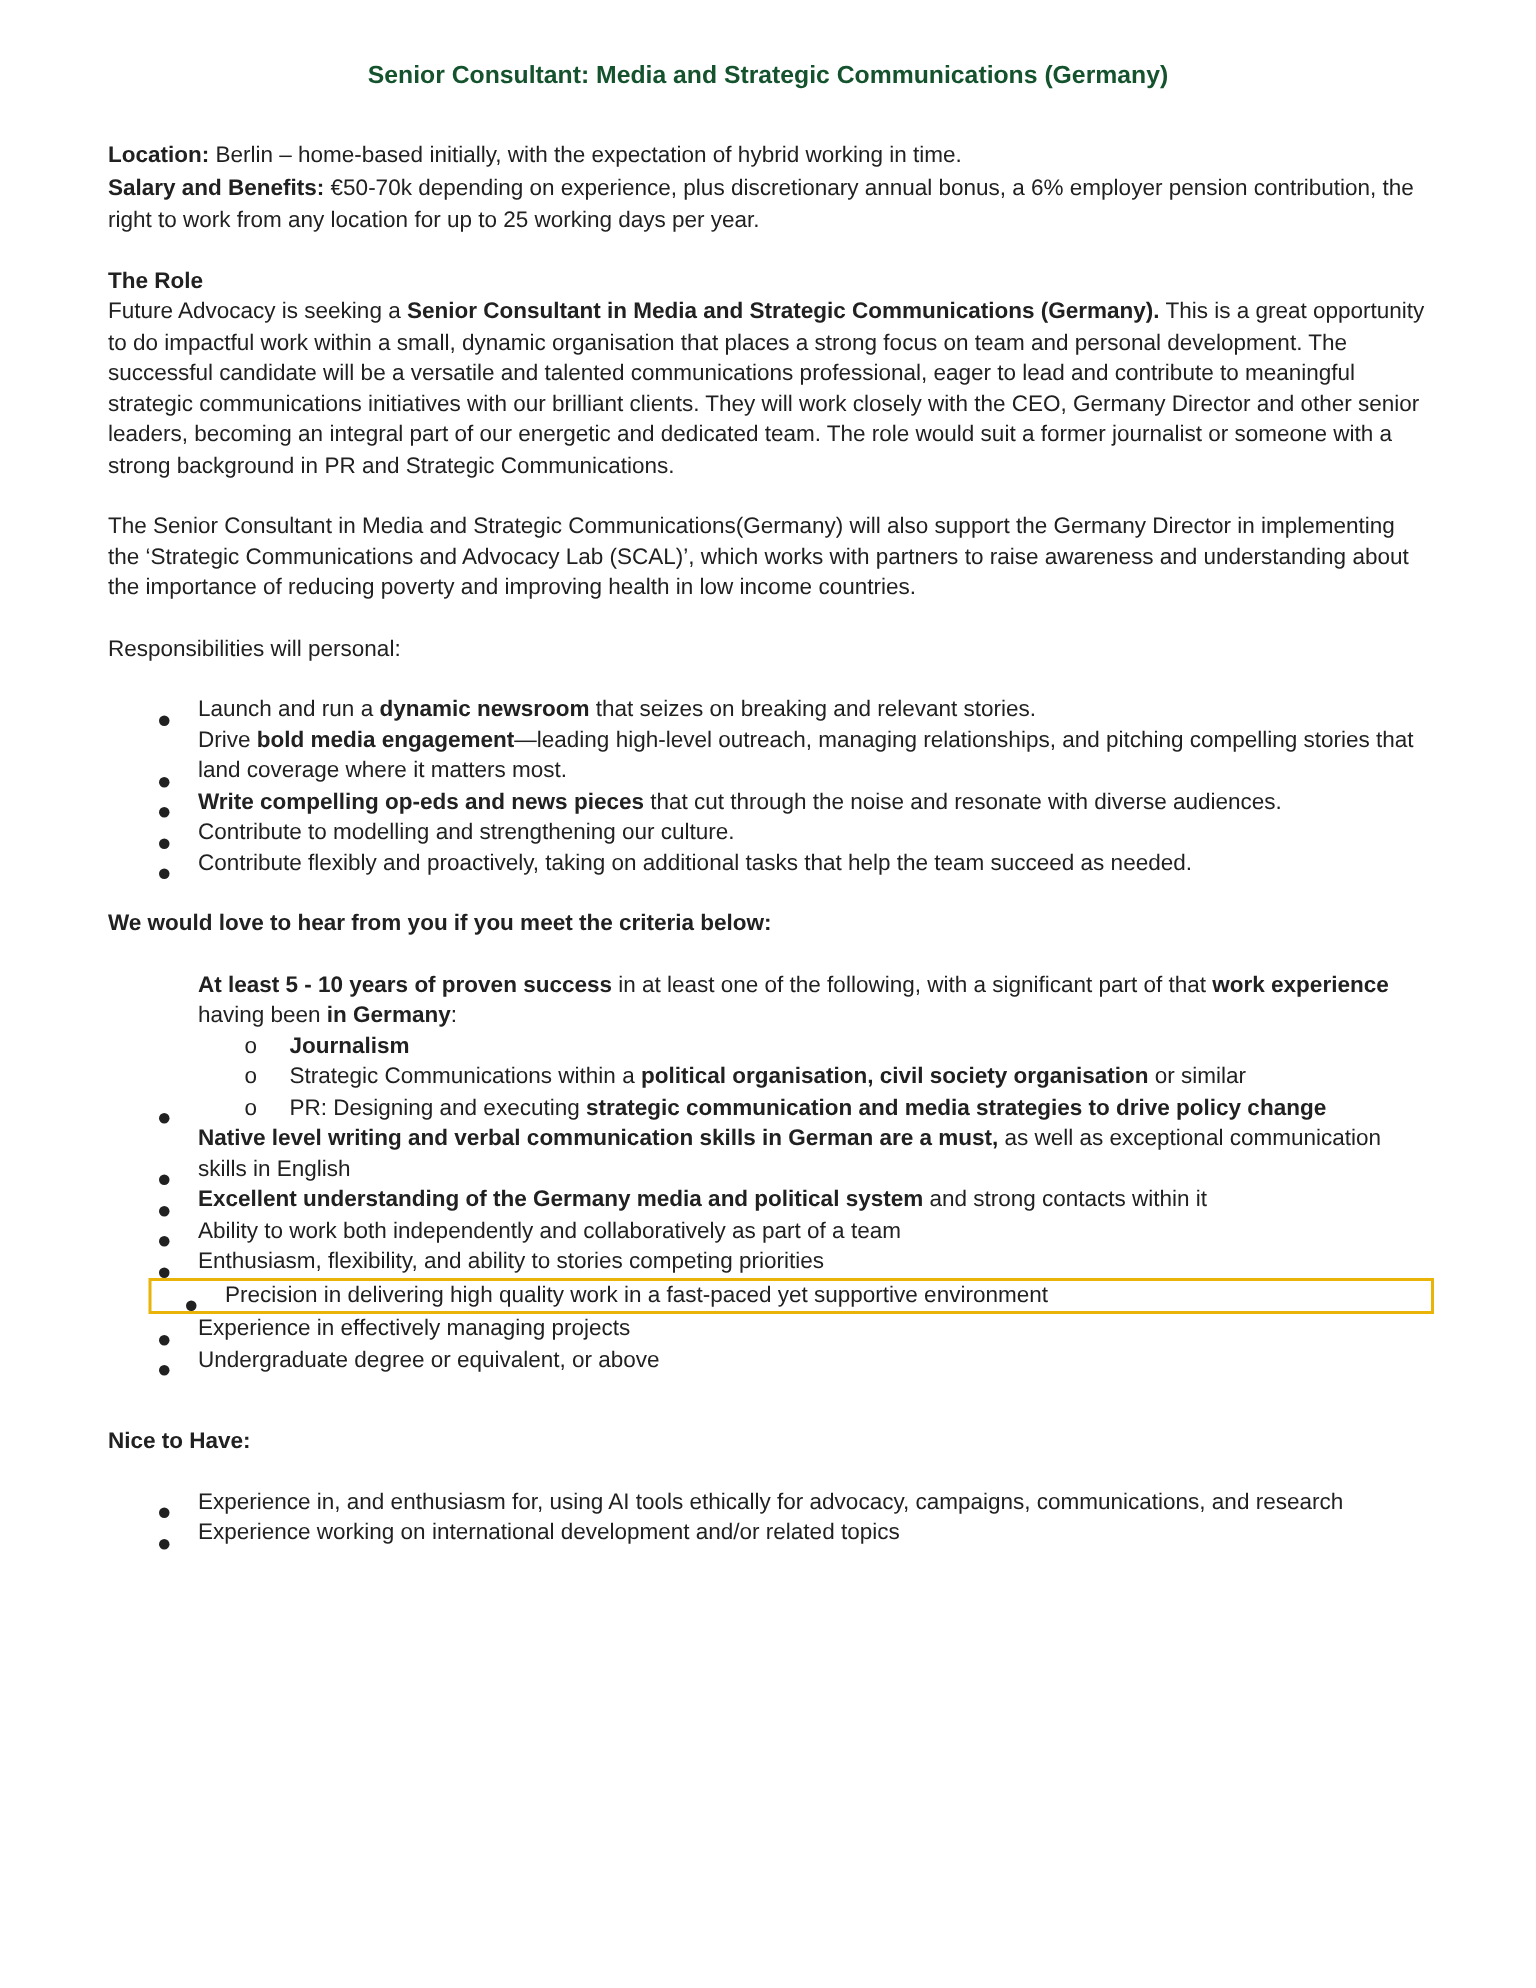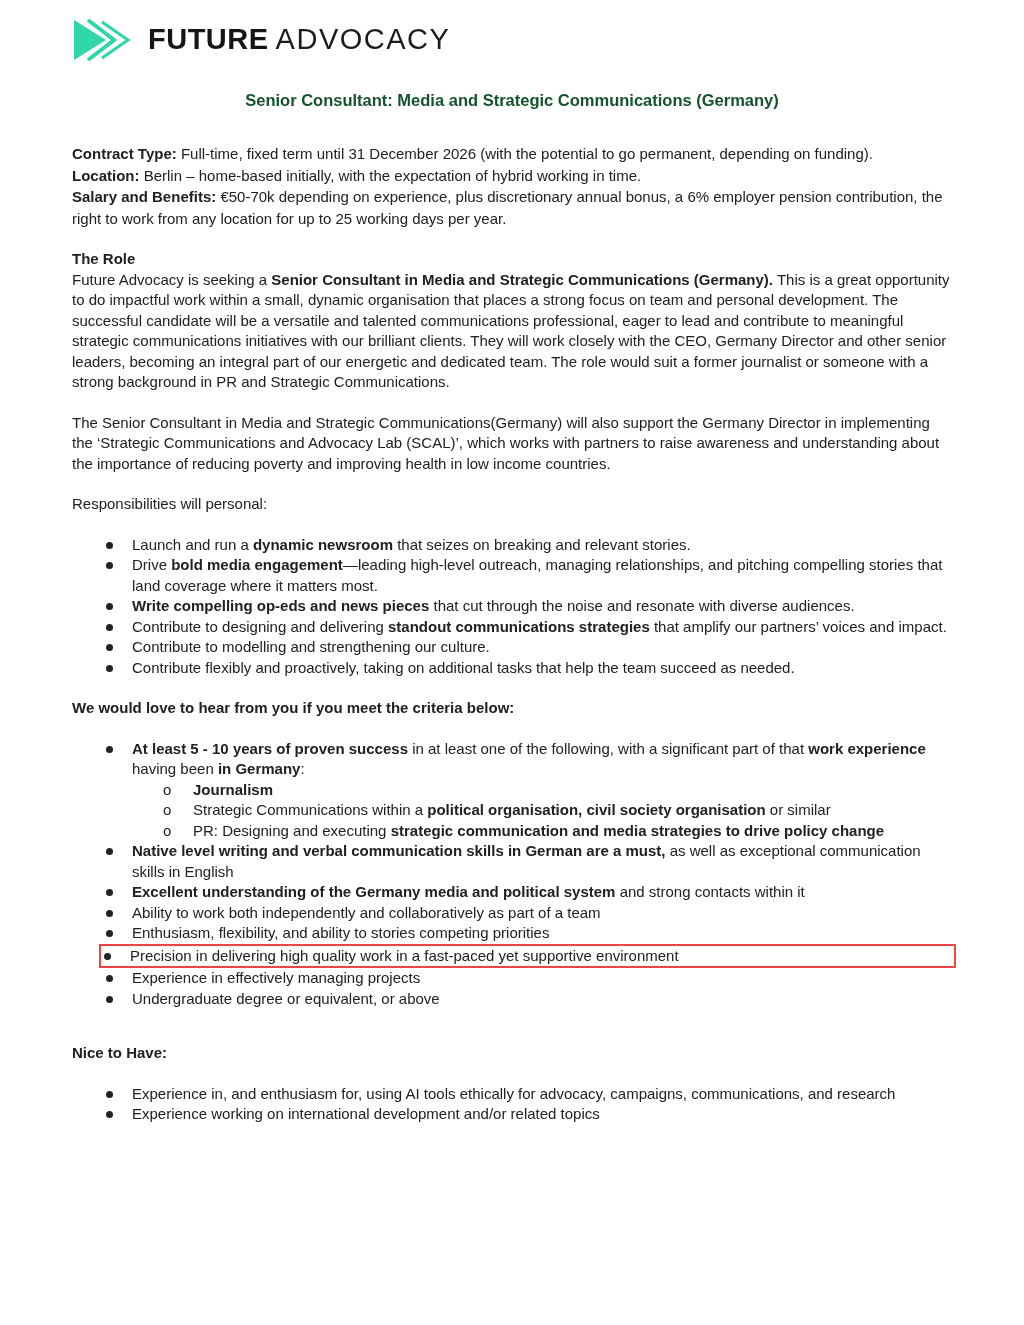--- a/index.html
+++ b/index.html
@@ -53,21 +53,21 @@
   .meta { margin-top: 33px; }
   .meta p { line-height: 21.5px; }
   .gap-top { margin-top: 20px; }
   .gap-top-lg { margin-top: 34px; }
   
   ul.bullets {
     list-style: none;
     margin: 20px 0 0 0;
     padding: 0 0 0 32px;
   }
-  ul.bullets > li { display: flex; align-items: flex-start; }
+  ul.bullets > li { display: flex; align-items: flex-end; }
   .marker-cell {
     flex: none;
     width: 28px;
     box-sizing: border-box;
     padding: 7px 0 0 2px;
   }
   .dot {
     display: block;
     width: 7px; height: 7px;
     border-radius: 50%;
@@ -77,49 +77,36 @@
   
   ul.sub-bullets {
     list-style: none;
     margin: 0;
     padding: 0 0 0 31px;
   }
   ul.sub-bullets > li { display: flex; align-items: flex-start; }
   .sub-marker-cell { flex: none; width: 30px; }
   
   li.boxed {
-    border: 2px solid #ef4444;
+    border: 2px solid #eab308;
     margin-left: -5px;
     margin-right: -4px;
-    padding-left: 1px;
+    padding-left: 21px;
     box-sizing: border-box;
   }
 </style>
 </head>
 <body>
 
 <div class="page">
 
-  <header class="logo-row">
-    <span class="logo-mark">
-      <svg width="62" height="50" viewBox="0 0 62 50" aria-hidden="true">
-        <polygon points="2,6 2,46 34,26" fill="#2ED8A6"></polygon>
-        <polyline points="16,6 42,26 16,46" fill="none" stroke="#2ED8A6" stroke-width="4"></polyline>
-        <polyline points="30,8 56,26 30,44" fill="none" stroke="#2ED8A6" stroke-width="3"></polyline>
-      </svg>
-    </span>
-    <span class="logo-text">
-      <span class="brand-bold">FUTURE</span><span class="brand-light">ADVOCACY</span>
-    </span>
-  </header>
 
   <h1 class="title">Senior Consultant: Media and Strategic Communications (Germany)</h1>
 
   <section class="meta">
-    <p><span class="bold">Contract Type: </span><span>Full-time, fixed term until 31 December 2026 (with the potential to go permanent, depending on funding).</span></p>
     <p><span class="bold">Location: </span><span>Berlin – home-based initially, with the expectation of hybrid working in time.</span></p>
     <p><span class="bold">Salary and Benefits: </span><span>€50-70k depending on experience, plus discretionary annual bonus, a 6% employer pension contribution, the right to work from any location for up to 25 working days per year.</span></p>
   </section>
 
   <section>
     <h2 class="h-bold gap-top">The Role</h2>
     <p><span>Future Advocacy is seeking a </span><span class="bold">Senior Consultant in Media and Strategic Communications (Germany).</span><span> This is a great opportunity to do impactful work within a small, dynamic organisation that places a strong focus on team and personal development. The successful candidate will be a versatile and talented communications professional, eager to lead and contribute to meaningful strategic communications initiatives with our brilliant clients. They will work closely with the CEO, Germany Director and other senior leaders, becoming an integral part of our energetic and dedicated team.  The role would suit a former journalist or someone with a strong background in PR and Strategic Communications.</span></p>
     <p class="gap-top"><span>The Senior Consultant in Media and Strategic Communications(Germany) will also support the Germany Director in implementing the ‘Strategic Communications and Advocacy Lab (SCAL)’, which works with partners to raise awareness and understanding about the importance of reducing poverty and improving health in low income countries.</span></p>
   </section>
 
@@ -136,26 +123,20 @@
           <span class="marker-cell">
             <span class="dot"></span>
           </span>
           <div class="li-text"><span>Drive </span><span class="bold">bold media engagement</span><span>—leading high-level outreach, managing relationships, and pitching compelling stories that land coverage where it matters most.</span></div>
         </li>
       <li>
           <span class="marker-cell">
             <span class="dot"></span>
           </span>
           <div class="li-text"><span class="bold">Write compelling op-eds and news pieces</span><span> that cut through the noise and resonate with diverse audiences.</span></div>
-        </li>
-      <li>
-          <span class="marker-cell">
-            <span class="dot"></span>
-          </span>
-          <div class="li-text"><span>Contribute to designing and delivering </span><span class="bold">standout communications strategies</span><span> that amplify our partners’ voices and impact.</span></div>
         </li>
       <li>
           <span class="marker-cell">
             <span class="dot"></span>
           </span>
           <div class="li-text"><span>Contribute to modelling and strengthening our culture.</span></div>
         </li>
       <li>
           <span class="marker-cell">
             <span class="dot"></span>

